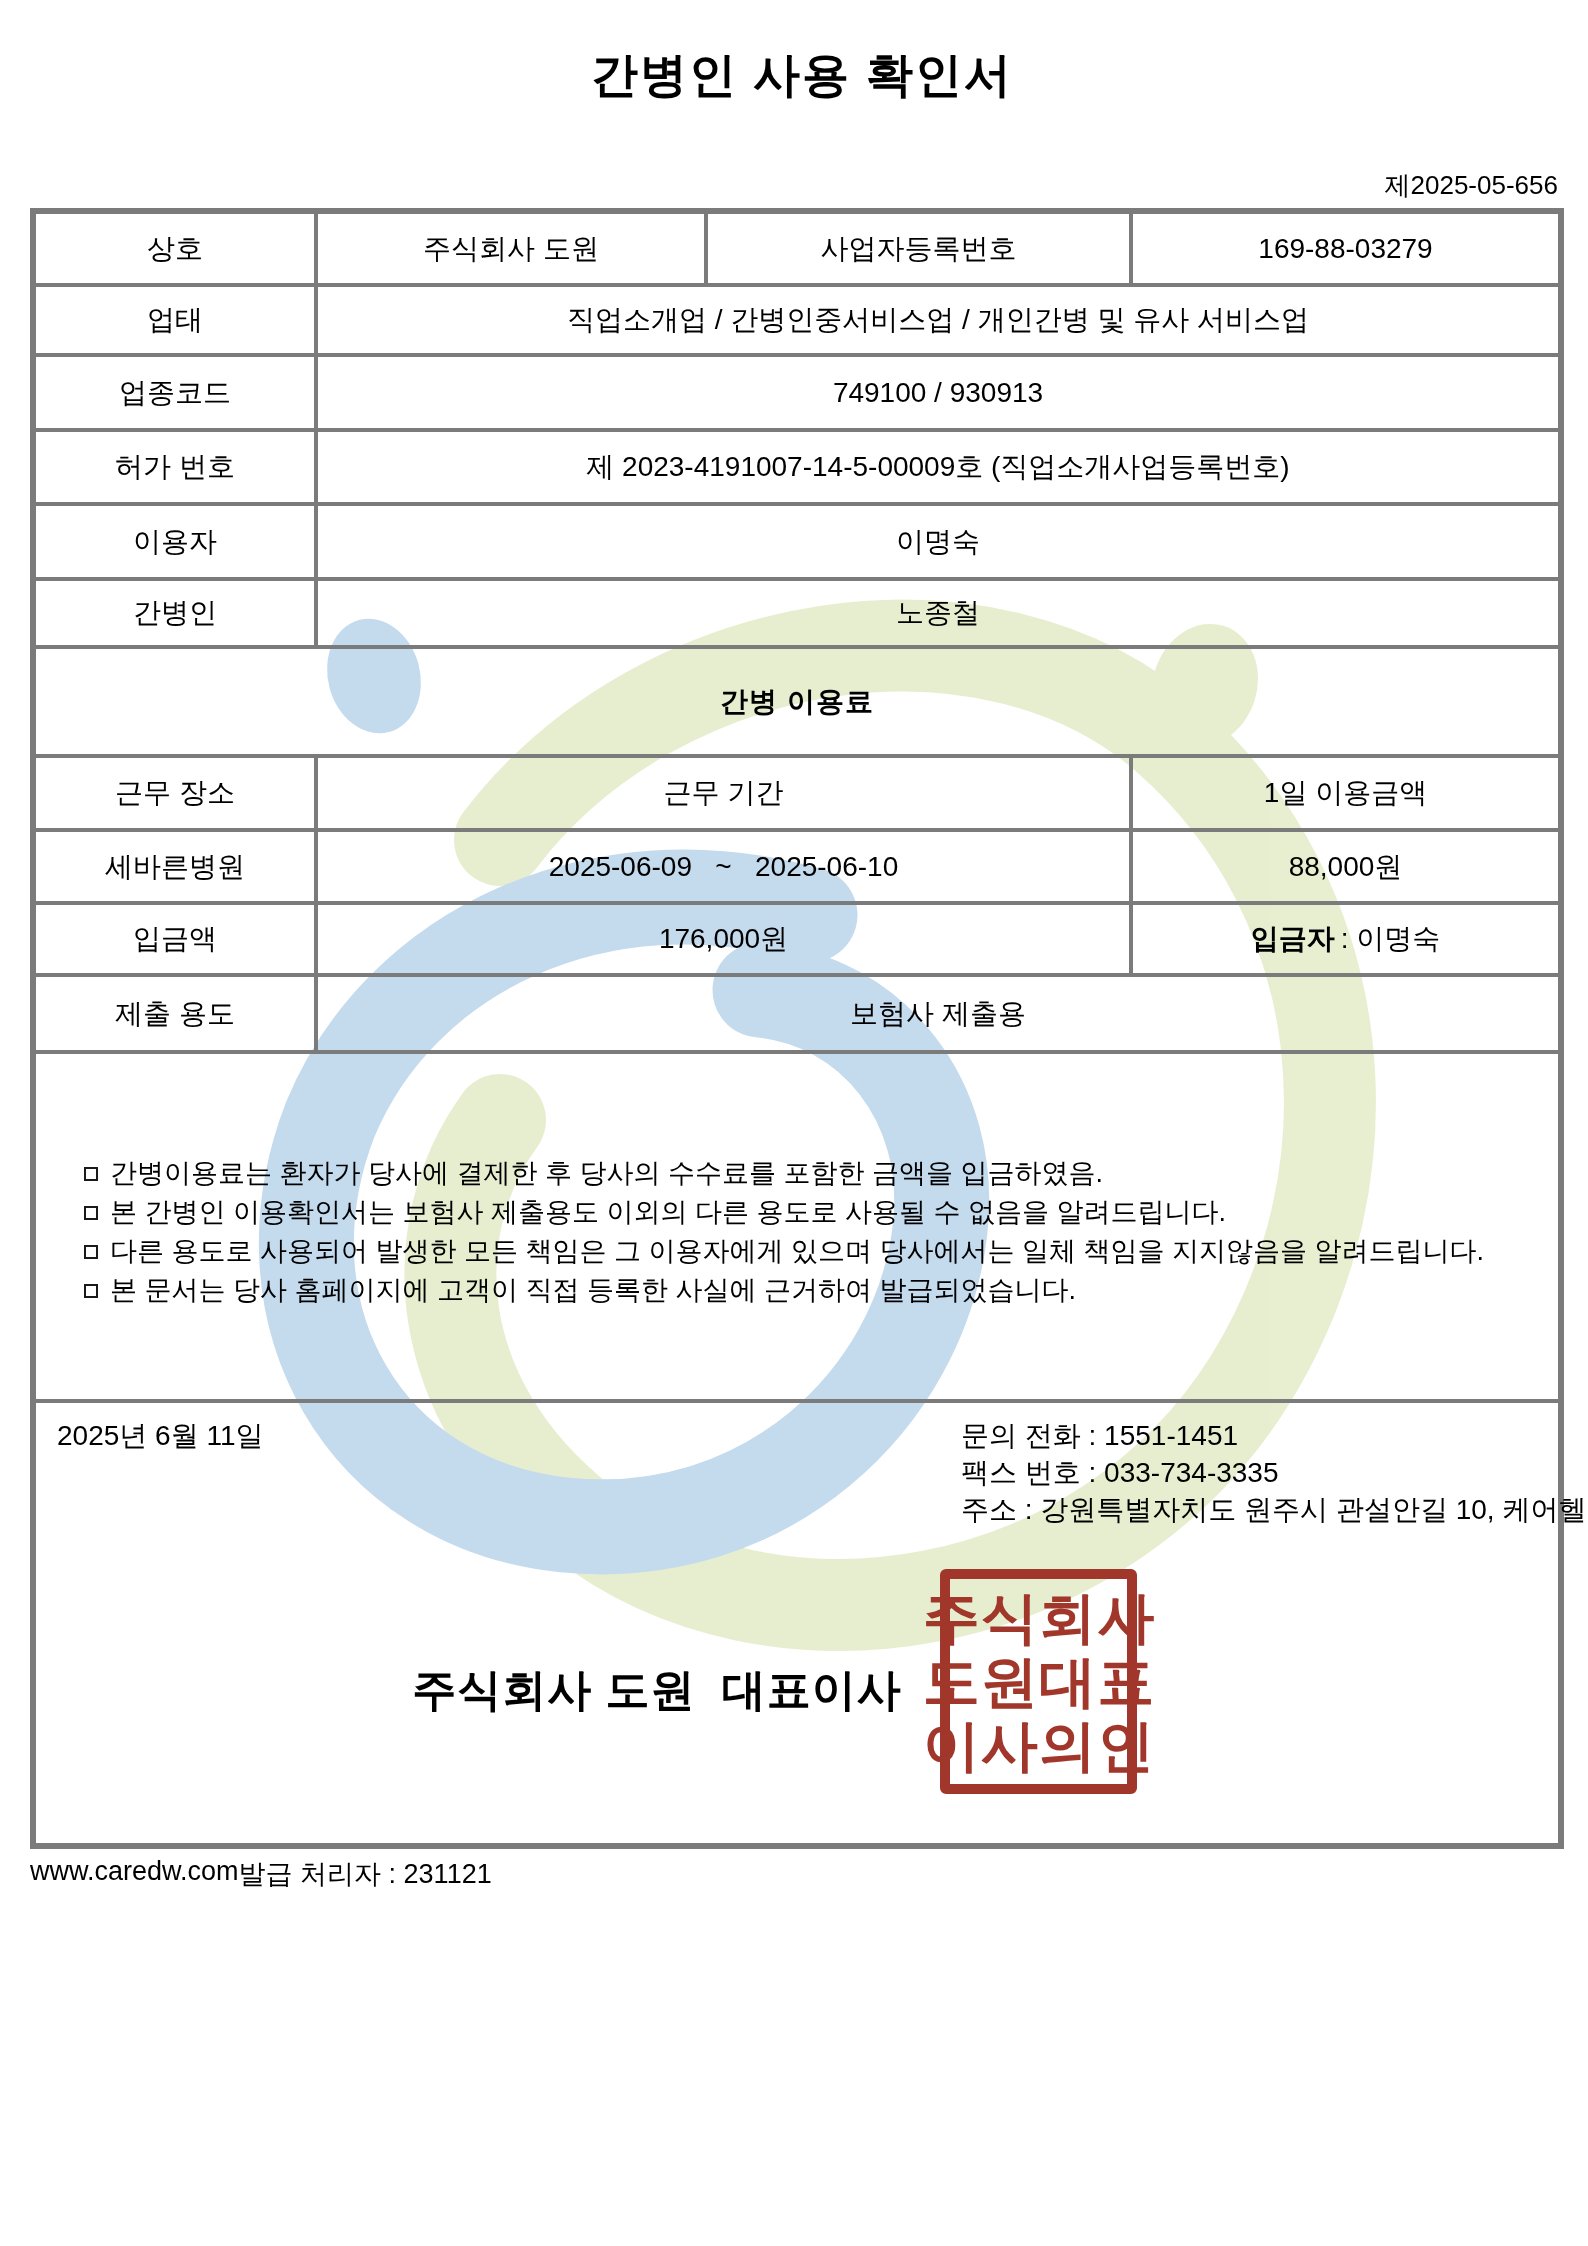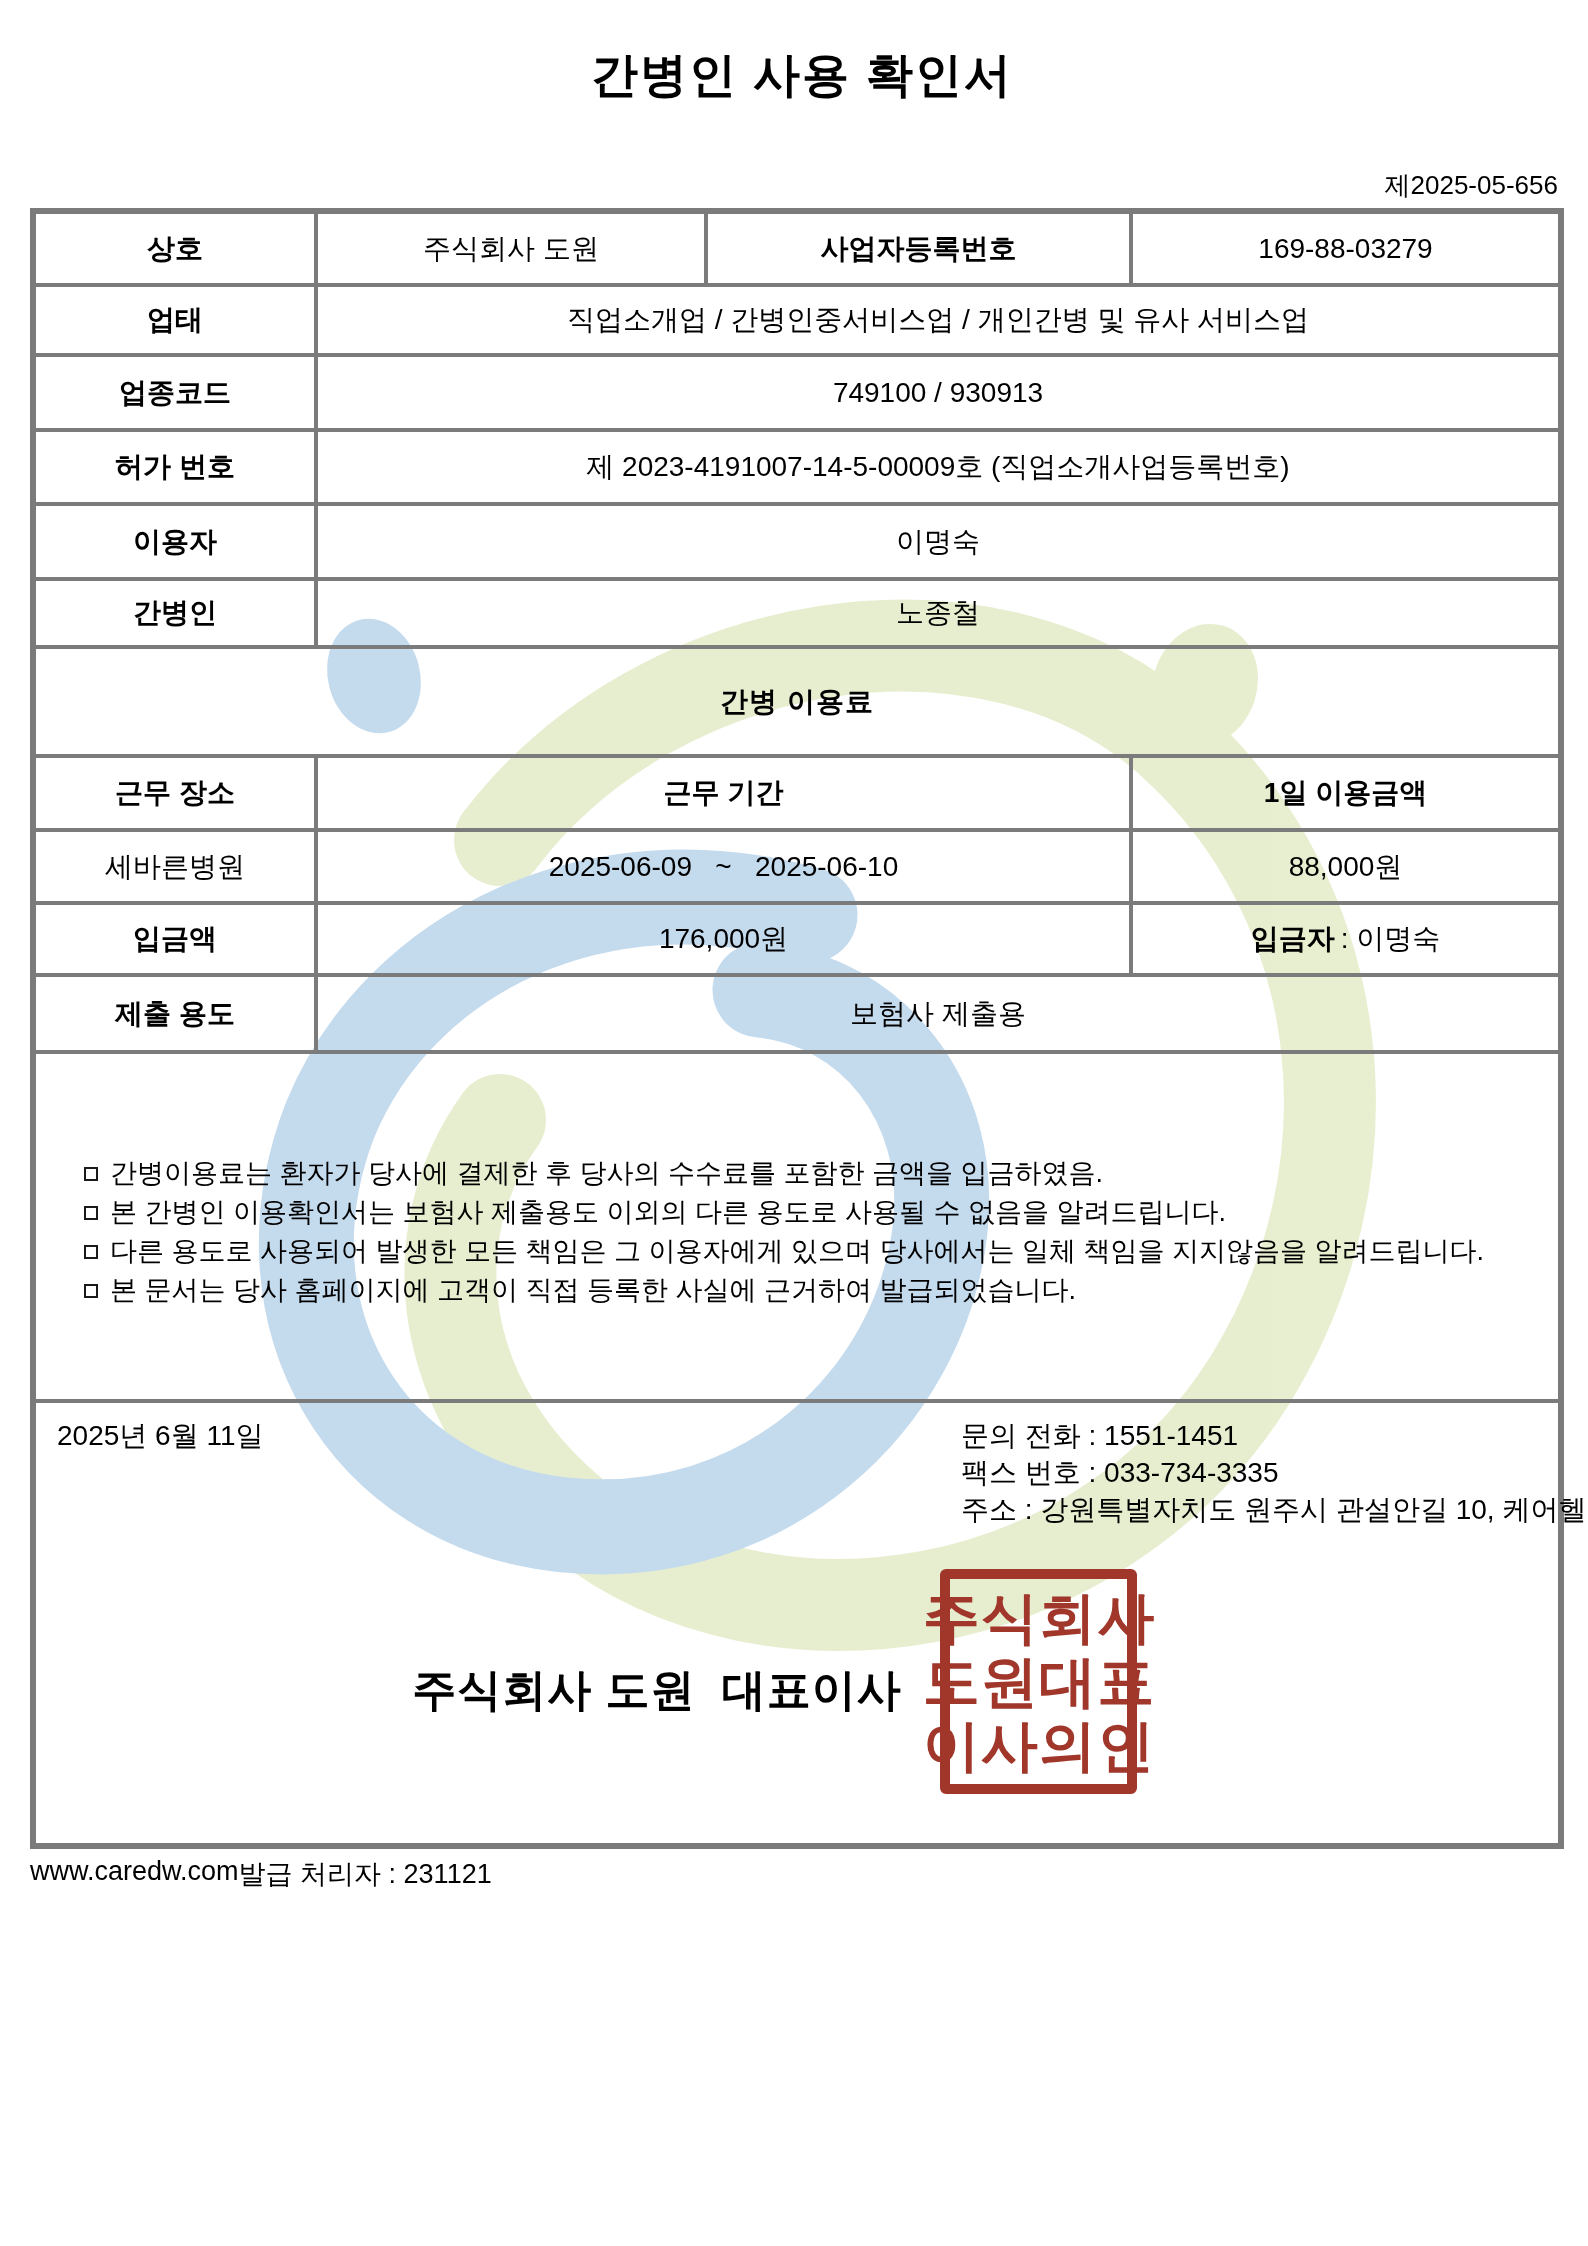--- a/index.html
+++ b/index.html
@@ -19,21 +19,21 @@
   }
   table.main{
     position:absolute;left:30px;top:208px;width:1528px;z-index:1;
     border-collapse:collapse;table-layout:fixed;background:transparent;
   }
   table.main th,table.main td{
     border:4px solid #7b7b7b;vertical-align:middle;text-align:center;
     padding:0 6px;font-size:28px;background:transparent;
   }
   table.main{border:6px solid #7b7b7b;}
-  th{font-weight:bold;}
+  th{font-weight:normal;}
   td{font-weight:normal;}
   .section-title{font-size:42px;font-weight:bold;letter-spacing:1px;}
   .notes-cell{text-align:left !important;vertical-align:top !important;padding:0 !important;}
   .notes-list{list-style:none;margin:0;padding:100px 20px 0 46px;}
   .notes-list li{
     position:relative;font-size:27px;line-height:39px;padding-left:28px;
   }
   .notes-list li::before{
     content:"";position:absolute;left:2px;top:13px;width:10px;height:10px;
     border:2px solid #1a1a1a;background:transparent;

